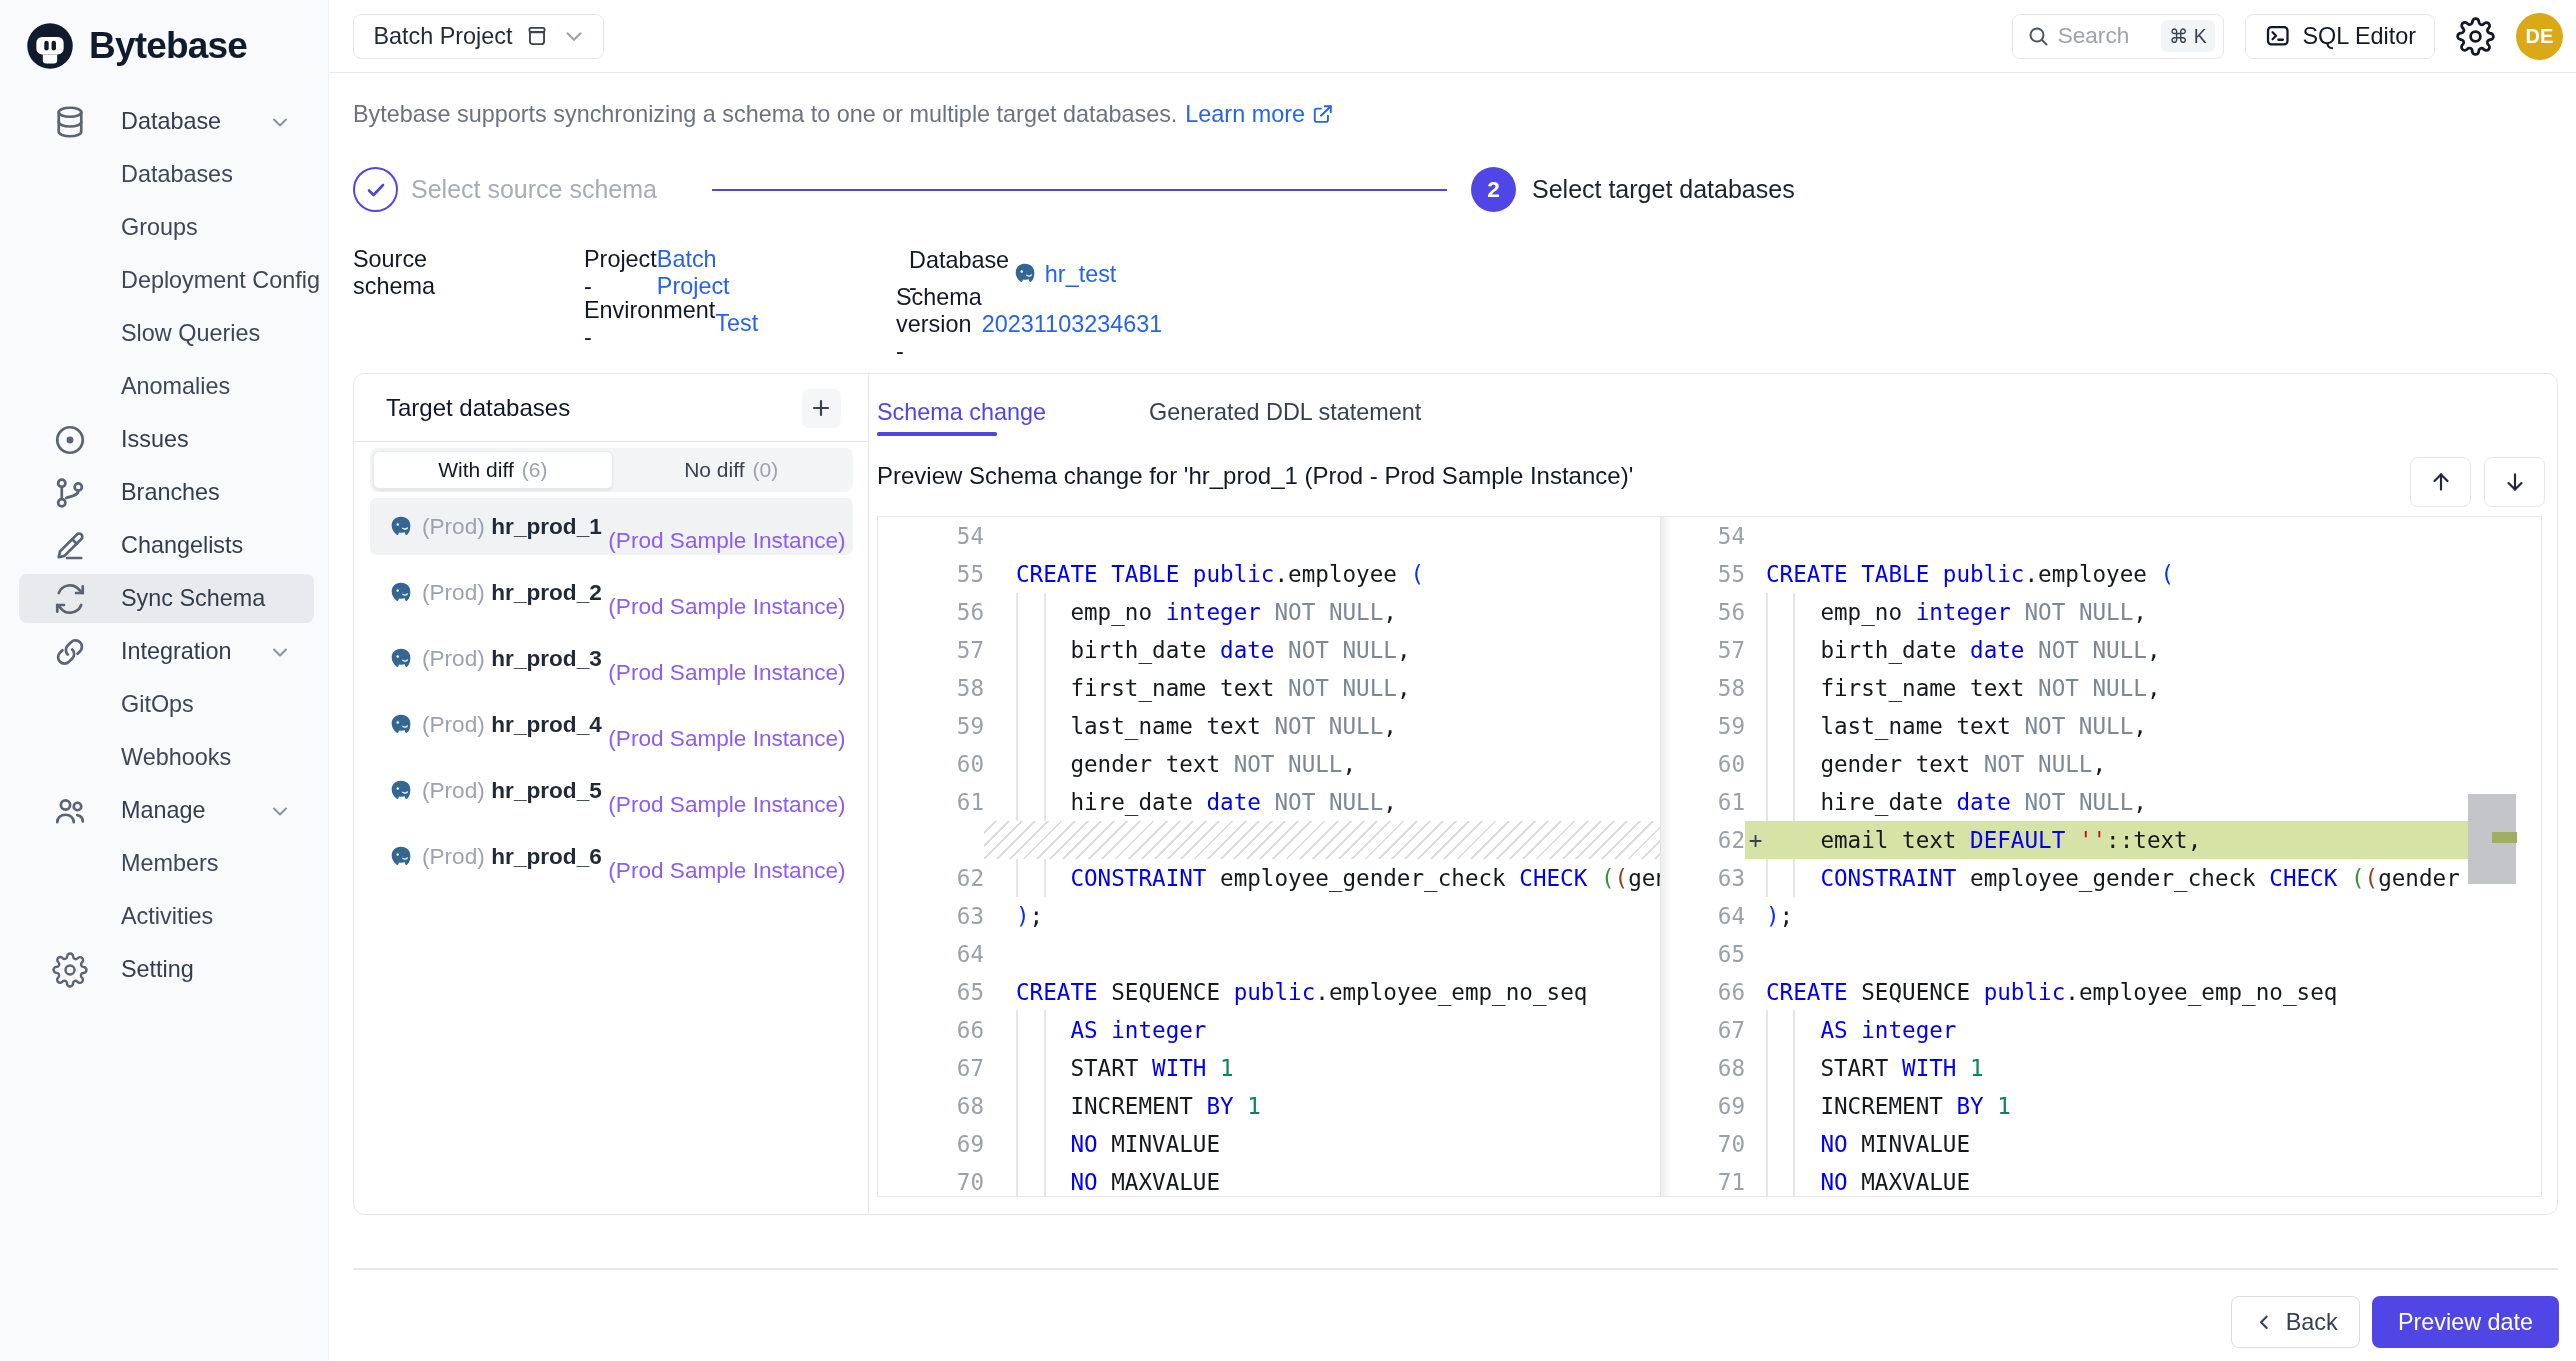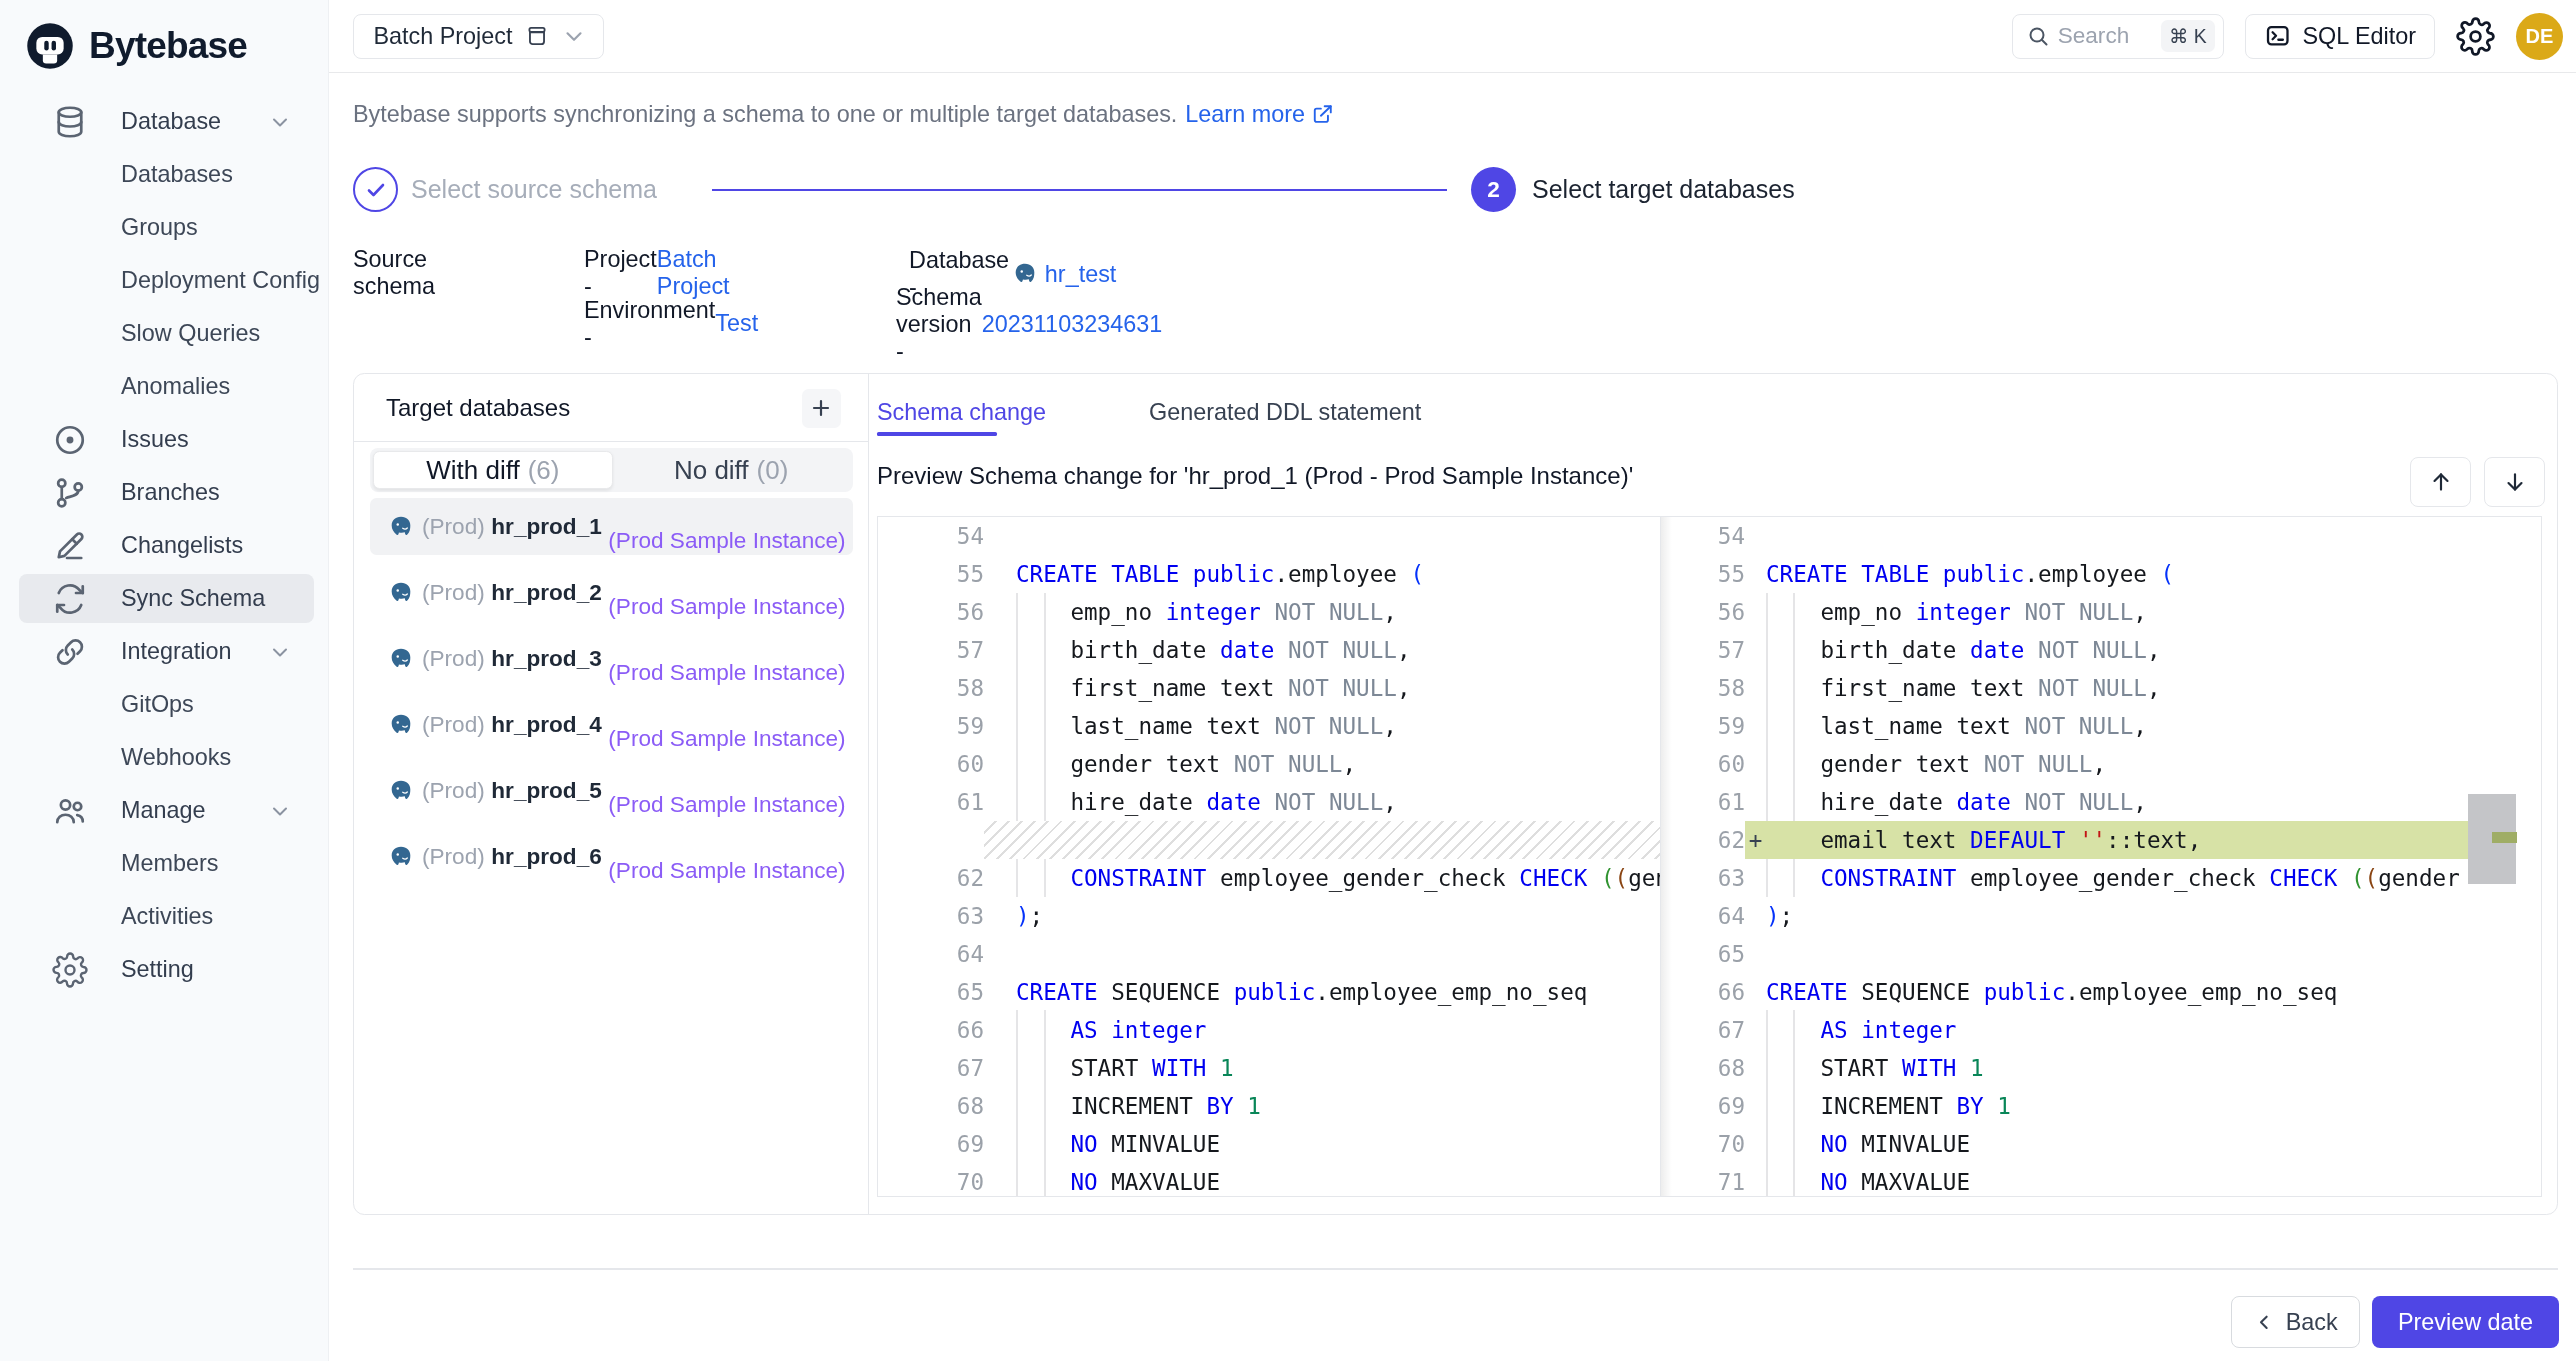--- a/index.html
+++ b/index.html
@@ -65,21 +65,21 @@
   .pg-icon svg { width:26px; height:26px; }
 
   
   .card { position:absolute; left:24px; top:300px; width:2205px; height:842px; border:1.6px solid #e5e7eb; border-radius:11.3px; background:#fff; }
   .lpanel { position:absolute; left:0; top:0; width:515px; height:100%; border-right:1.6px solid #e5e7eb; }
   .lpanel-head { position:absolute; left:0; top:0; width:100%; height:68px; border-bottom:1.6px solid #e5e7eb; display:flex; align-items:center; }
   .lpanel-title { margin-left:32px; font-size:24px; font-weight:500; color:#111827; }
   .addbtn { position:absolute; right:27.5px; top:14.5px; width:39px; height:39px; background:#f5f6f8; border-radius:6.5px; color:#374151; display:flex; align-items:center; justify-content:center; cursor:pointer; }
   .addbtn svg { width:24px; height:24px; }
   .seg { position:absolute; left:16px; top:74px; width:483px; height:44px; background:#f3f4f6; border-radius:8px; display:flex; padding:3.2px; }
-  .seg-item { flex:1; display:flex; align-items:center; justify-content:center; gap:8px; font-size:26px; color:#374151; border-radius:6.5px; cursor:pointer; }
+  .seg-item { flex:1; display:flex; align-items:center; justify-content:center; gap:8px; font-size:21px; color:#374151; border-radius:6.5px; cursor:pointer; }
   .seg-item.on { background:#fff; border:0.8px solid #e8e9eb; box-shadow:0 1.6px 3.2px rgba(0,0,0,.07); font-weight:500; color:#111827; }
   .seg-count { color:#9ca3af; }
   .dbrows { position:absolute; left:16px; top:124px; width:483px; }
   .db-row { height:57px; margin-bottom:9px; display:flex; align-items:center; padding-left:18px; border-radius:6.5px; font-size:22.6px; cursor:pointer; white-space:nowrap; }
   .db-row.selected { background:#f1f2f4; }
   .db-row .pg-icon { margin:0 8px 0 0; }
   .db-env { color:#9ca3af; margin-right:6.5px; }
   .db-name { color:#1f2937; font-weight:600; margin-right:6.5px; }
   .db-inst { color:#8b5cf6;margin-top:28px; }
 

